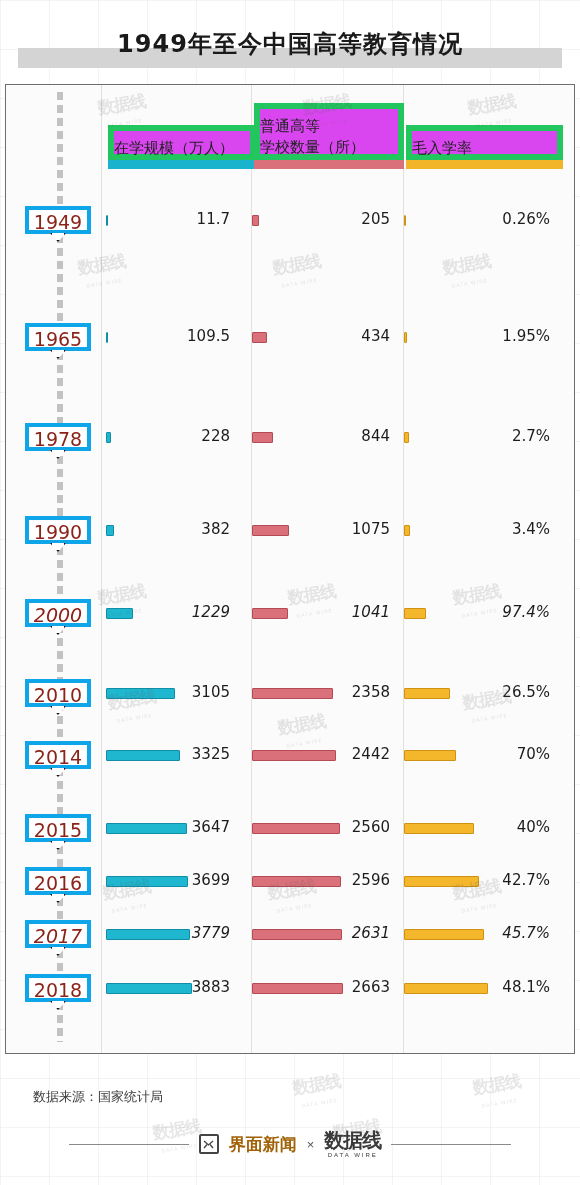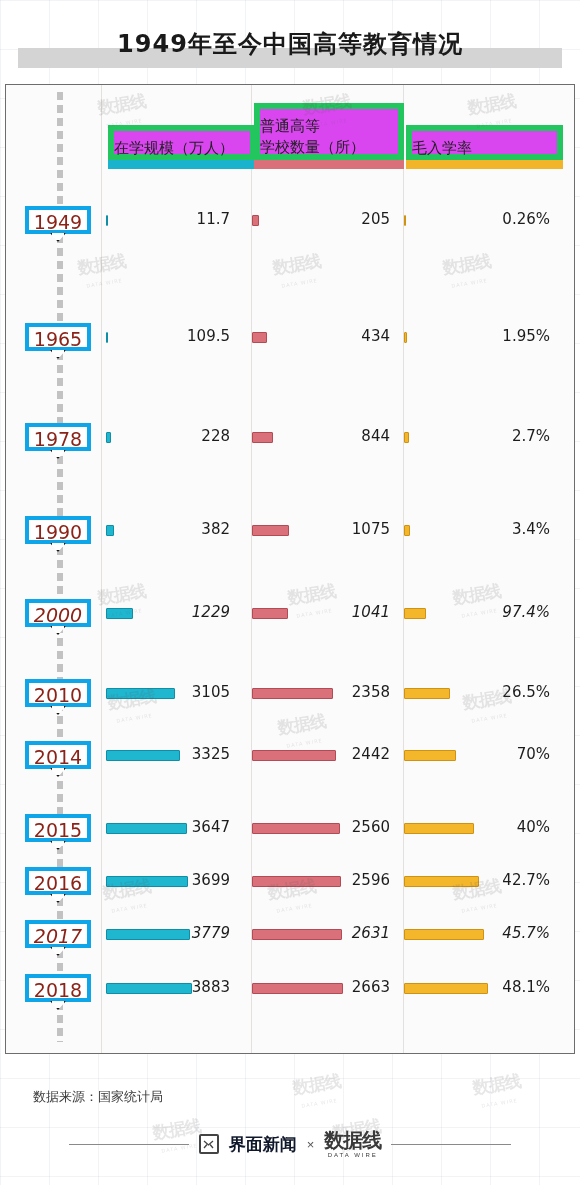--- a/index.html
+++ b/index.html
@@ -157,21 +157,21 @@
     position:absolute;left:0;top:1124px;width:580px;height:40px;
     display:flex;align-items:center;justify-content:center;gap:10px;
   }
   .credit .rule{flex:0 0 120px;height:1px;background:#8a8a8a;}
   .brandbox{
     width:20px;height:20px;border:2px solid #444;box-sizing:border-box;
     display:flex;align-items:center;justify-content:center;
     font-size:11px;color:#444;border-radius:2px;
   }
   .brand-name{
-    font-size:17px;font-weight:700;color:#0f172a;
+    font-size:17px;font-weight:700;color:#a16207;
     font-family:"DejaVu Sans","Liberation Sans",sans-serif;
   }
   .credit-x{font-size:13px;color:#555;}
   .wire{
     text-align:center;color:#3a3a3a;
   }
   .wire .zh{font-size:20px;font-weight:700;letter-spacing:-1px;
     font-family:"DejaVu Sans","Liberation Sans",sans-serif;display:block;line-height:20px;}
   .wire .en{font-size:6px;letter-spacing:2px;display:block;margin-top:2px;}
 </style>

